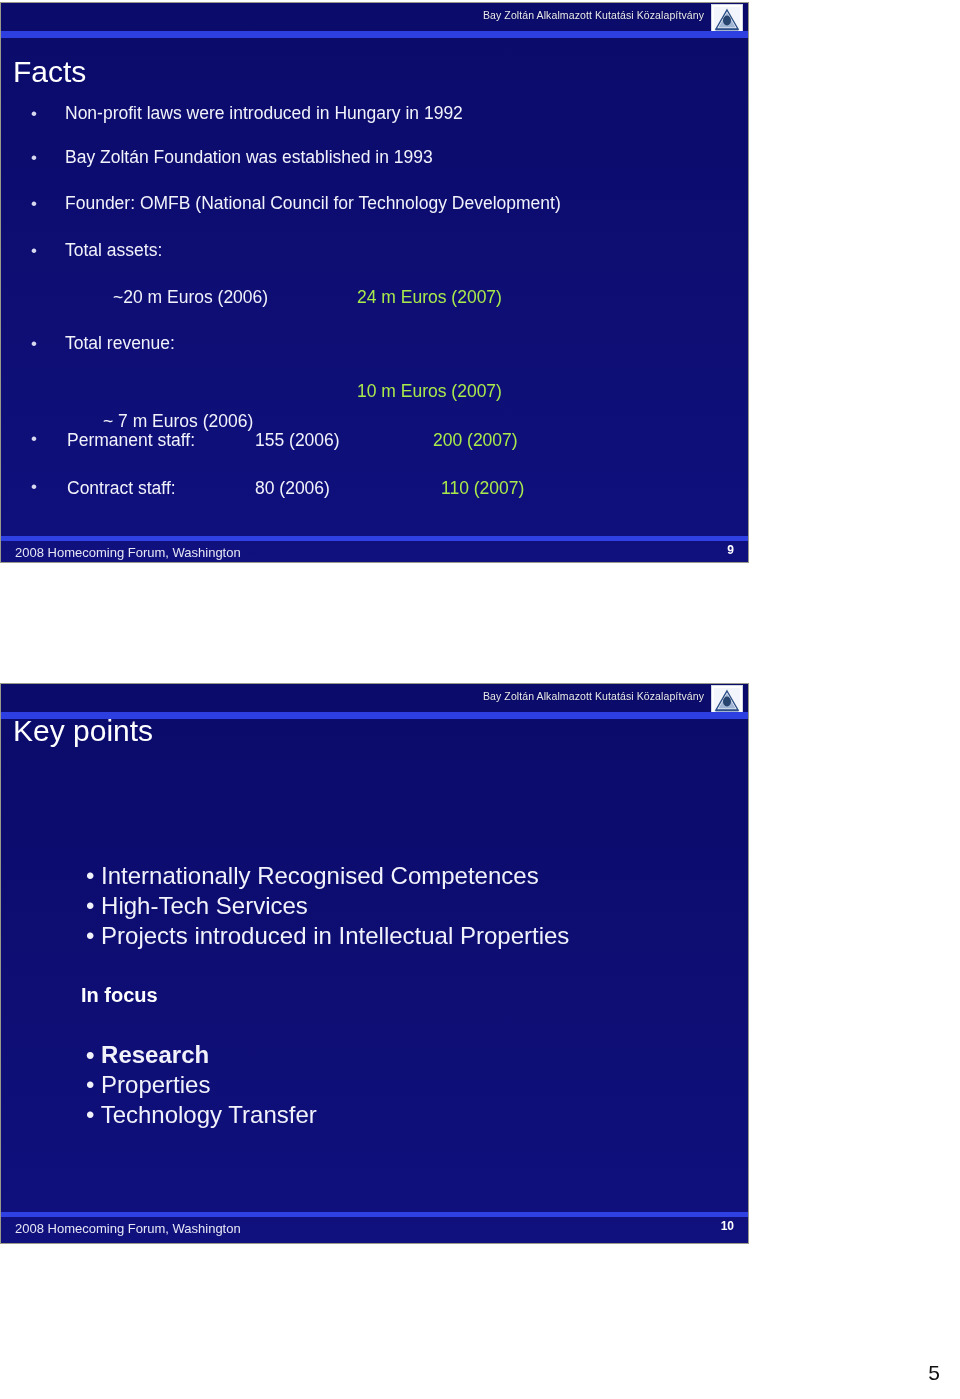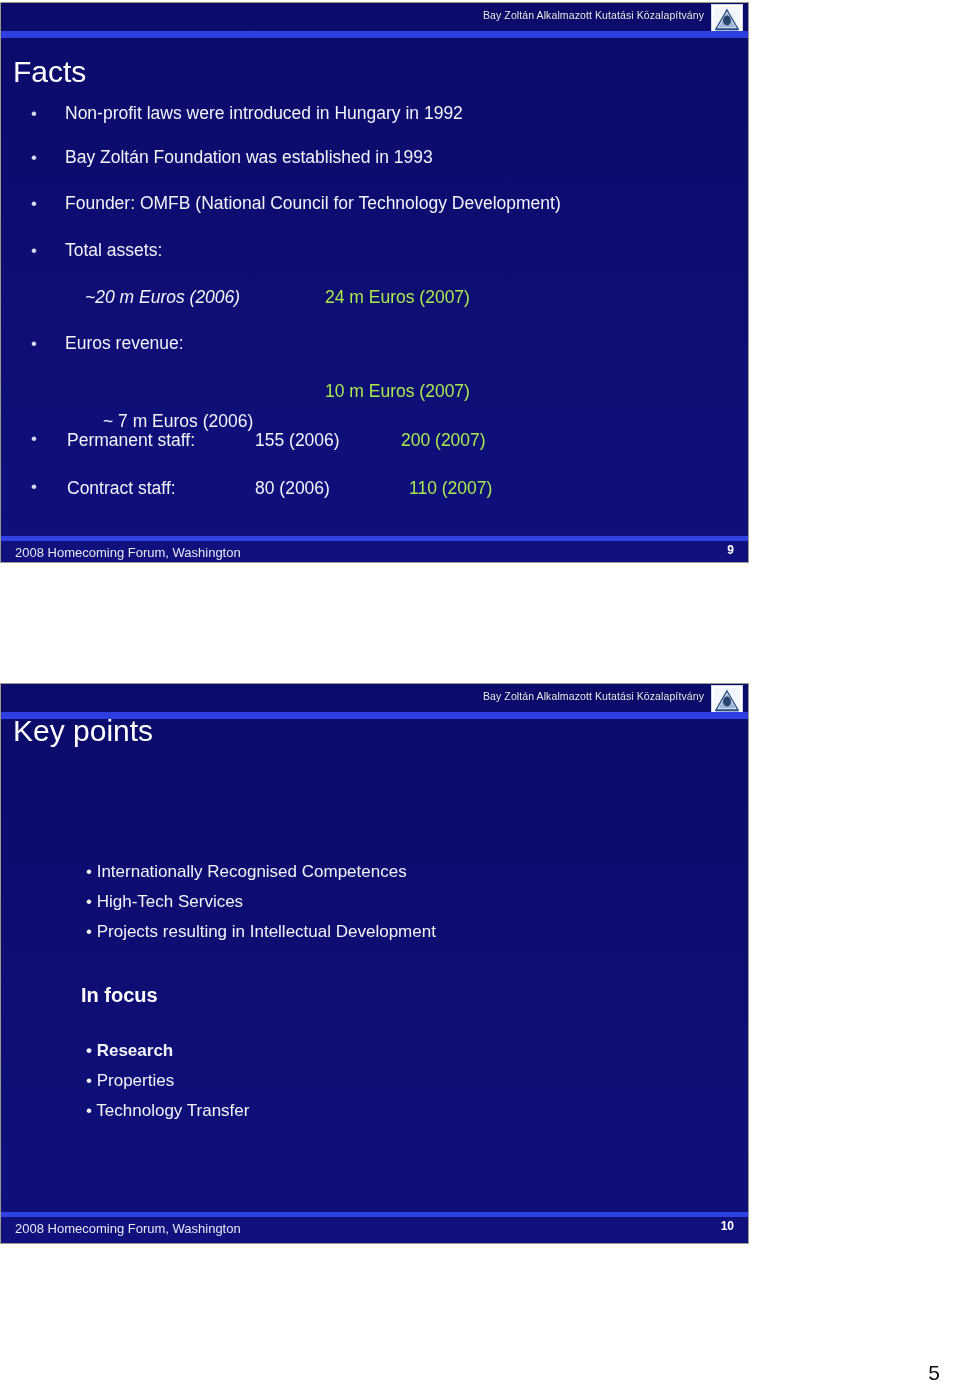--- a/index.html
+++ b/index.html
@@ -97,21 +97,21 @@
   .bullet-text { white-space: nowrap; }
 
   .data-row {
     position: absolute;
     color: #f2f2fb;
     font-size: 17.5px;
     white-space: nowrap;
   }
   .col-label  { position: absolute; left: 0; }
   .col-y2006  { position: absolute; }
-  .col-y2007  { position: absolute; color: #a9ea4b; }
+  .col-y2007  { position: absolute; color: #a9ea4b; margin-left: 32px; }
 
   
   .footer-rule {
     position: absolute;
     left: 0; right: 0;
     height: 5px;
     background: #2f41e2;
   }
   .footer-text {
     position: absolute;
@@ -132,21 +132,21 @@
   .s2-heading {
     position: absolute;
     color: #ffffff;
     font-size: 20px;
     font-weight: 700;
     white-space: nowrap;
   }
   .s2-item {
     position: absolute;
     color: #f2f2fb;
-    font-size: 17px;
+    font-size: 24px;
     white-space: nowrap;
   }
 
   
   .doc-page-number {
     position: absolute;
     right: 20px;
     bottom: 14px;
     color: #111111;
     font-size: 21px;
@@ -190,27 +190,27 @@
       <span class="bullet-dot">•</span>
       <span class="bullet-text">Founder: OMFB (National Council for Technology Development)</span>
     </div>
 
     <div class="bullet-row" style="left:30px; top:237px;">
       <span class="bullet-dot">•</span>
       <span class="bullet-text">Total assets:</span>
     </div>
 
     <div class="data-row" style="left:0px; top:284px; width:100%;">
-      <span class="col-y2006" style="left:84px;font-style:italic;">~20 m Euros (2006)</span>
+      <span class="col-y2006" style="left:112px;">~20 m Euros (2006)</span>
       <span class="col-y2007" style="left:324px;">24 m Euros (2007)</span>
     </div>
 
     <div class="bullet-row" style="left:30px; top:330px;">
       <span class="bullet-dot">•</span>
-      <span class="bullet-text">Euros revenue:</span>
+      <span class="bullet-text">Total revenue:</span>
     </div>
 
     <div class="data-row" style="left:0px; top:378px; width:100%;">
       <span class="col-y2006" style="left:102px;margin-top:30px;">~ 7 m Euros (2006)</span>
       <span class="col-y2007" style="left:324px;">10 m Euros (2007)</span>
     </div>
 
     <div class="data-row" style="left:0px; top:427px; width:100%;">
       <span class="bullet-dot" style="position:absolute; left:30px;">•</span>
       <span class="col-label" style="left:66px;">Permanent staff:</span>
@@ -245,21 +245,21 @@
         </svg>
       </div>
       <div class="header-rule"></div>
     </div>
 
     <div class="slide-title" style="left:12px; top:32px;text-align:center;">Key points</div>
 
 
     <div class="s2-item" style="left:85px; top:178px;">• Internationally Recognised Competences</div>
     <div class="s2-item" style="left:85px; top:208px;">• High-Tech Services</div>
-    <div class="s2-item" style="left:85px; top:238px;">• Projects resulting in Intellectual Development</div>
+    <div class="s2-item" style="left:85px; top:238px;">• Projects introduced in Intellectual Properties</div>
 
     <div class="s2-heading" style="left:80px; top:300px;">In focus</div>
 
     <div class="s2-item" style="left:85px; top:357px;font-weight:bold;">• Research</div>
     <div class="s2-item" style="left:85px; top:387px;">• Properties</div>
     <div class="s2-item" style="left:85px; top:417px;">• Technology Transfer</div>
 
     <div class="footer-rule" style="top:528px;"></div>
     <div class="footer-text" style="top:537px;">2008 Homecoming Forum, Washington</div>
     <div class="footer-page" style="top:535px;">10</div>

